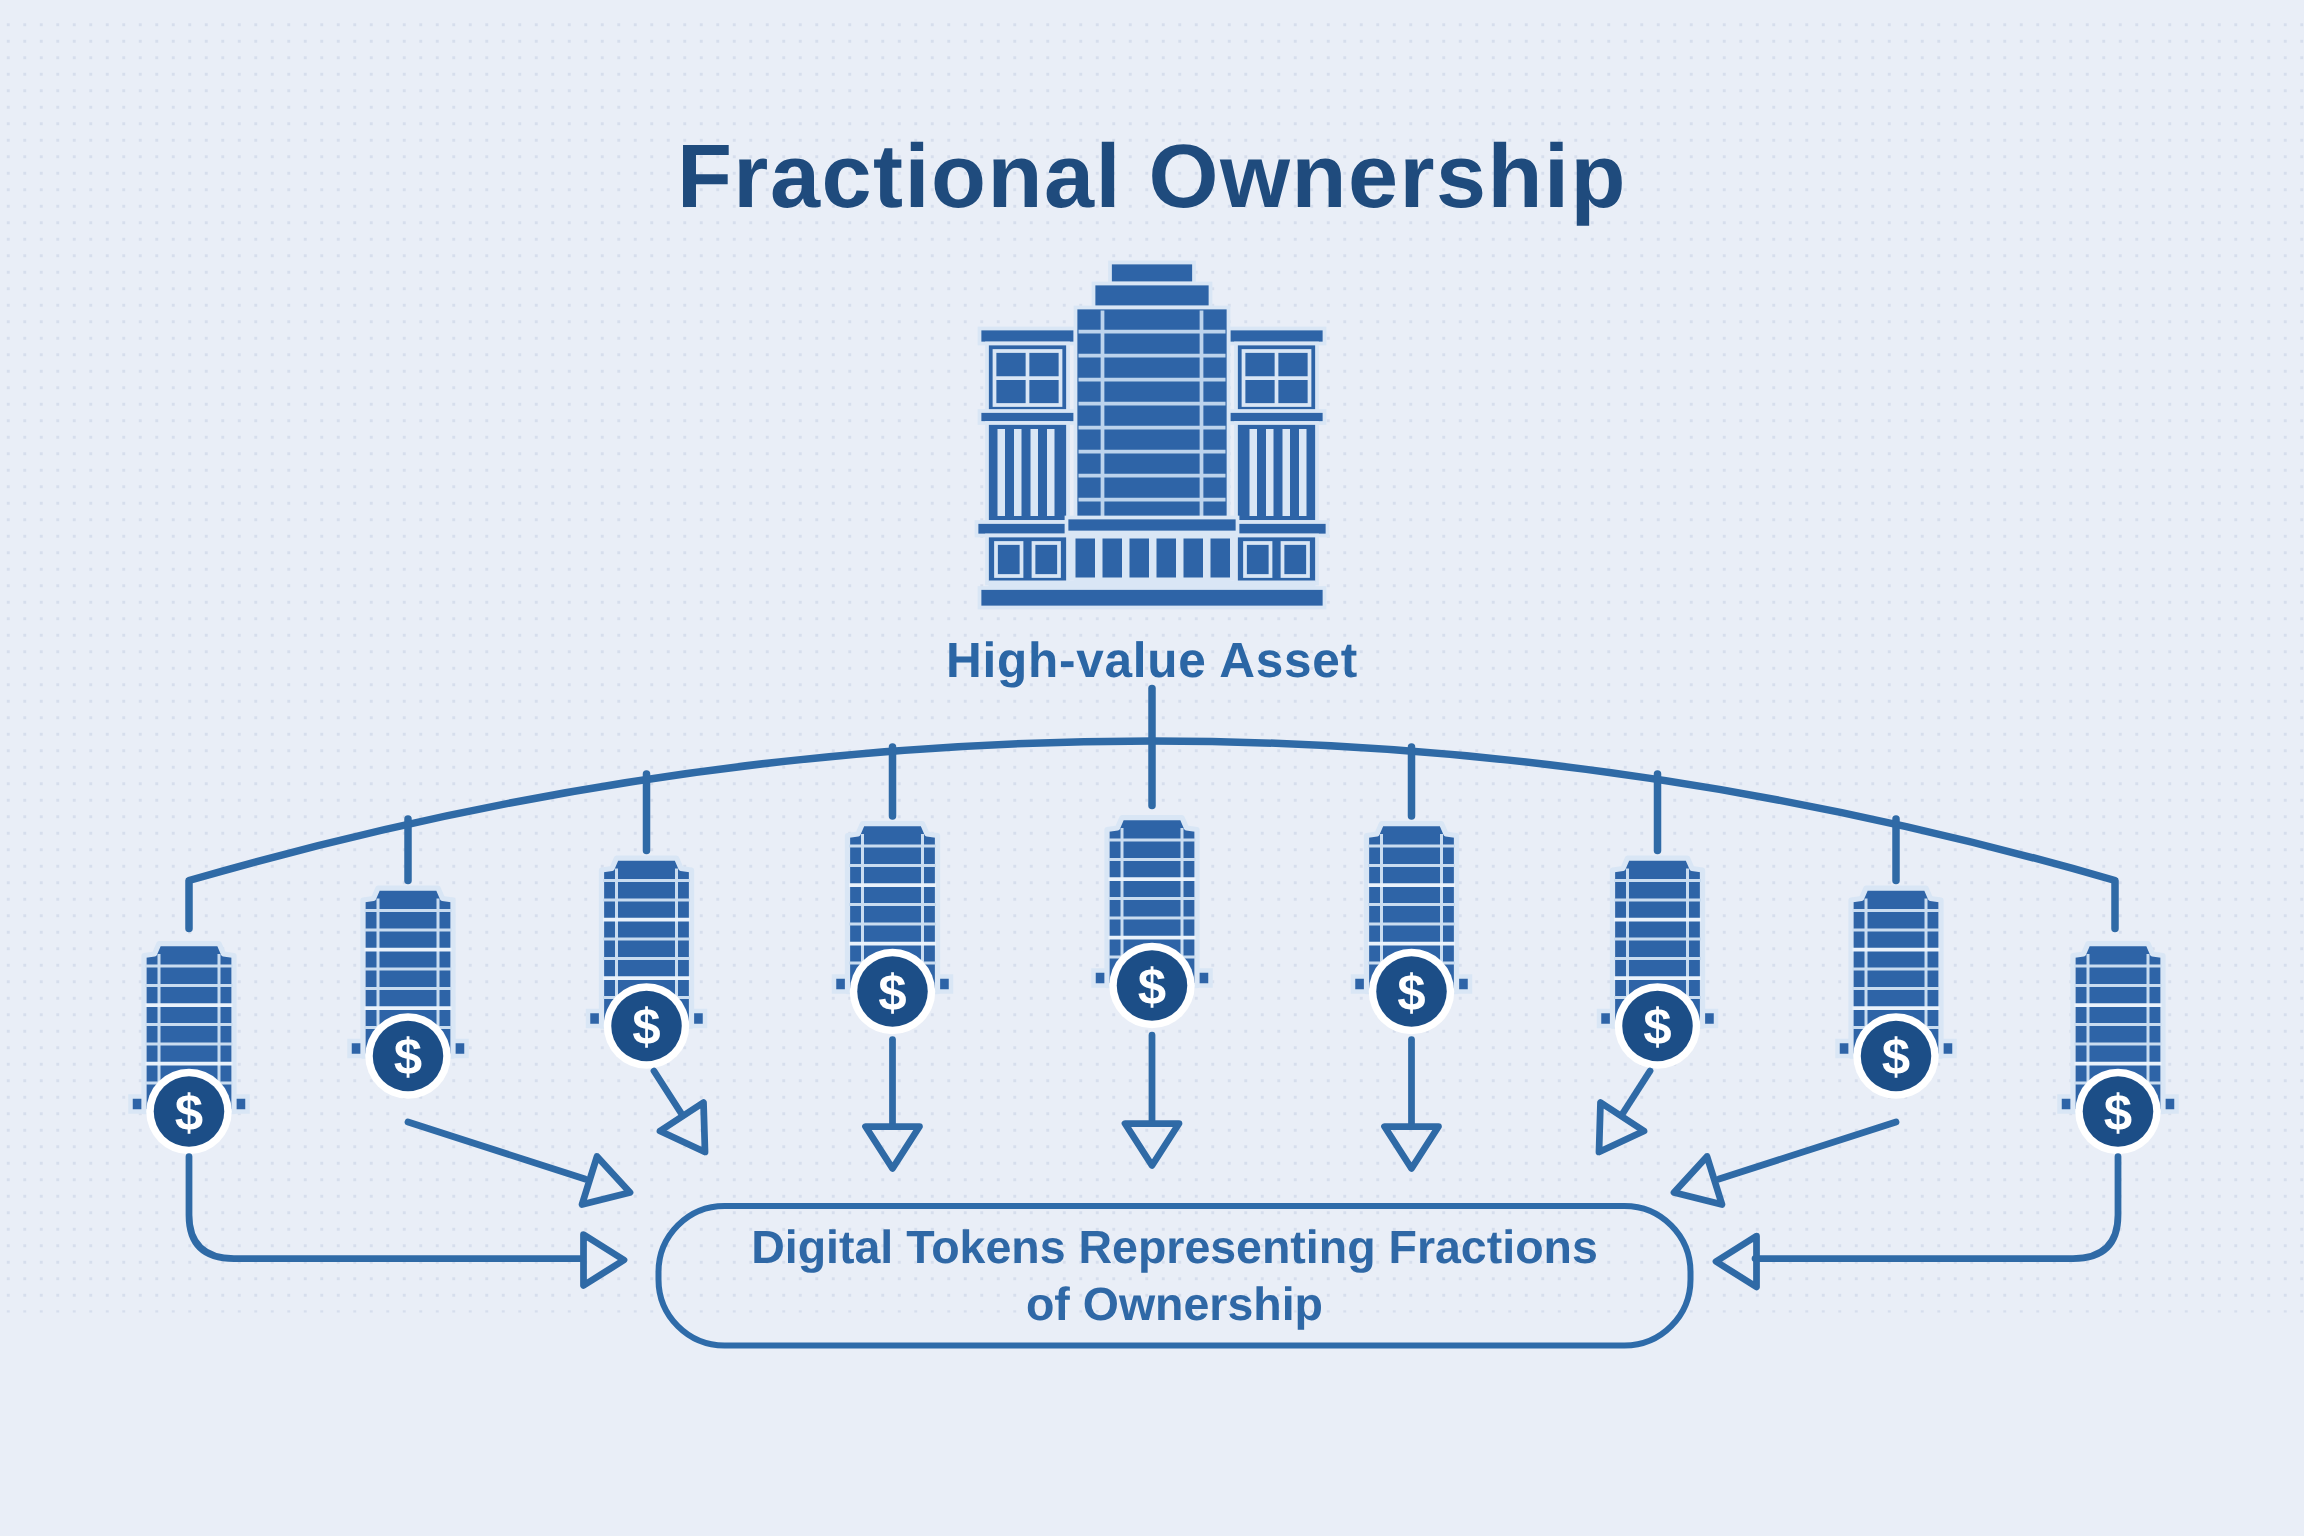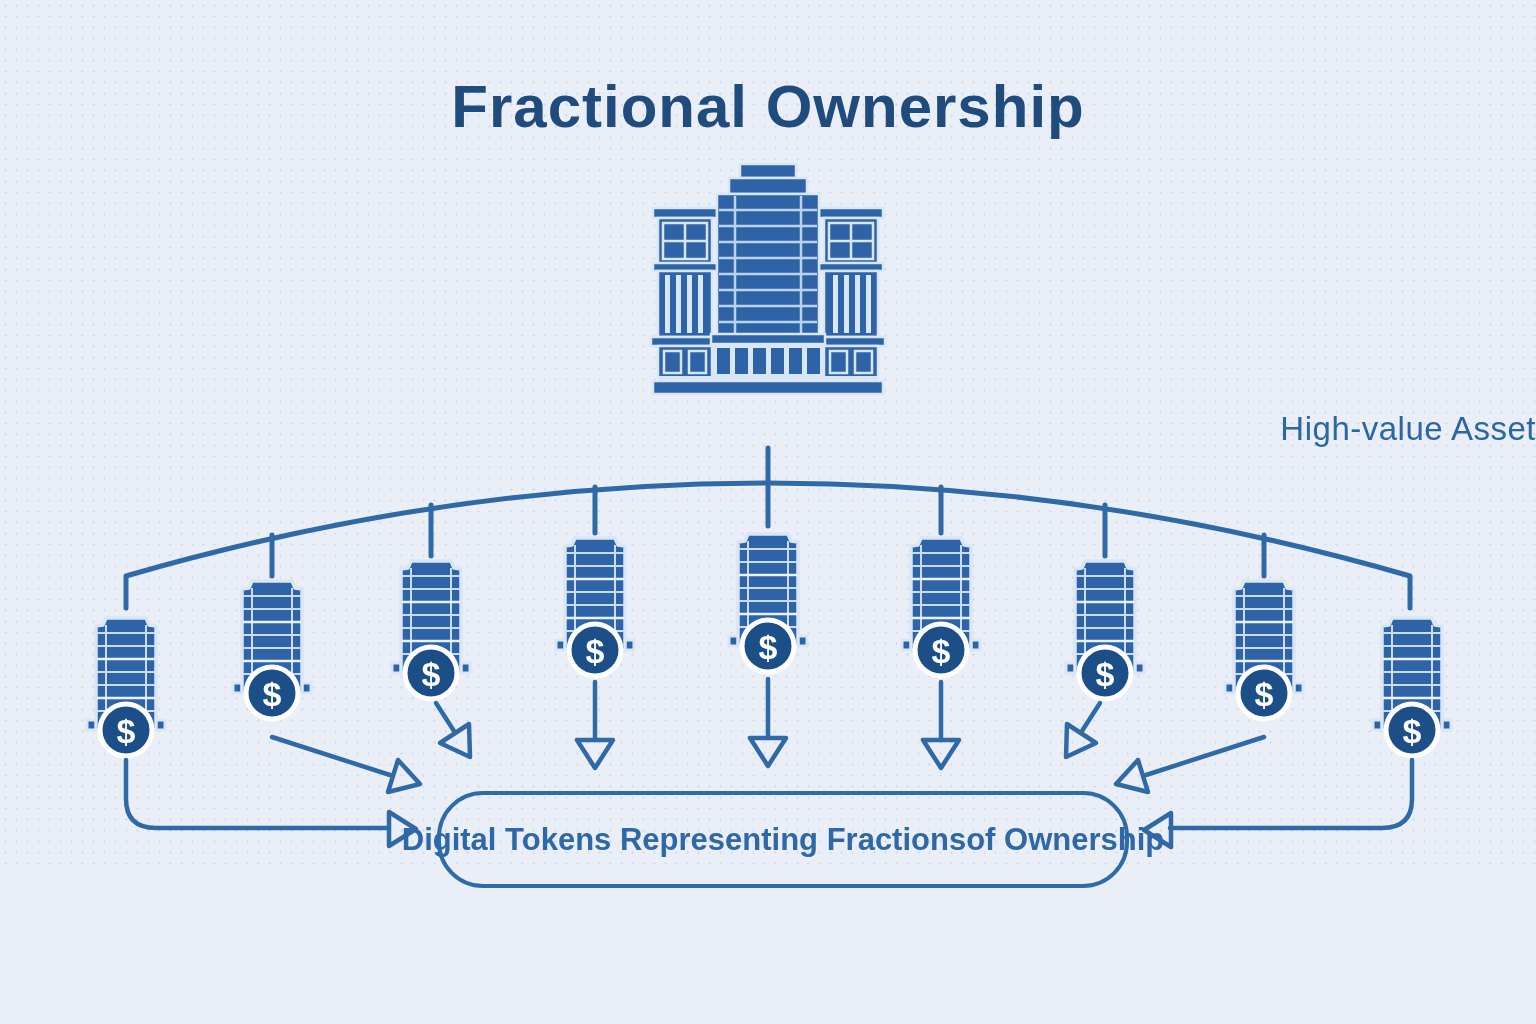--- a/index.html
+++ b/index.html
@@ -6,39 +6,40 @@
   body{
     width:1536px;height:1024px;overflow:hidden;
     font-family:"Liberation Sans",sans-serif;
     background:#e9eef7;
   }
   .stage{
     position:relative;width:1536px;height:864px;
     background-color:#e9eef7;
     background-image:radial-gradient(circle, rgba(165,180,210,0.28) 1px, transparent 1.3px);
     background-size:11px 11px;
+    margin-top:11px;
   }
   .title{
     position:absolute;top:72px;left:0;width:1536px;
     text-align:center;
     font-size:60px;font-weight:700;letter-spacing:1px;
     color:#1f4b7d;
   }
   .asset-label{
     position:absolute;top:410px;left:0;width:1536px;
-    text-align:right;
-    font-size:33px;font-weight:400;letter-spacing:0.5px;
+    text-align:center;
+    font-size:33px;font-weight:700;letter-spacing:0.5px;
     color:#2b66a5;
   }
   .diagram-svg{position:absolute;top:0;left:0;}
   .tokens-box{
     position:absolute;left:437px;top:791px;width:692px;height:97px;
     box-sizing:border-box;
     border:4px solid #2e6ba9;border-radius:46px;
-    display:flex;align-items:center;justify-content:center;
+    display:flex;flex-direction:column;align-items:center;justify-content:center;
     color:#2f68a6;font-size:31px;font-weight:700;line-height:1.2;
     text-align:center;
   }
   .tokens-box span{white-space:nowrap;}
   svg text{font-family:"Liberation Sans",sans-serif;}
 </style>
 </head>
 <body>
 
 <div class="stage">

